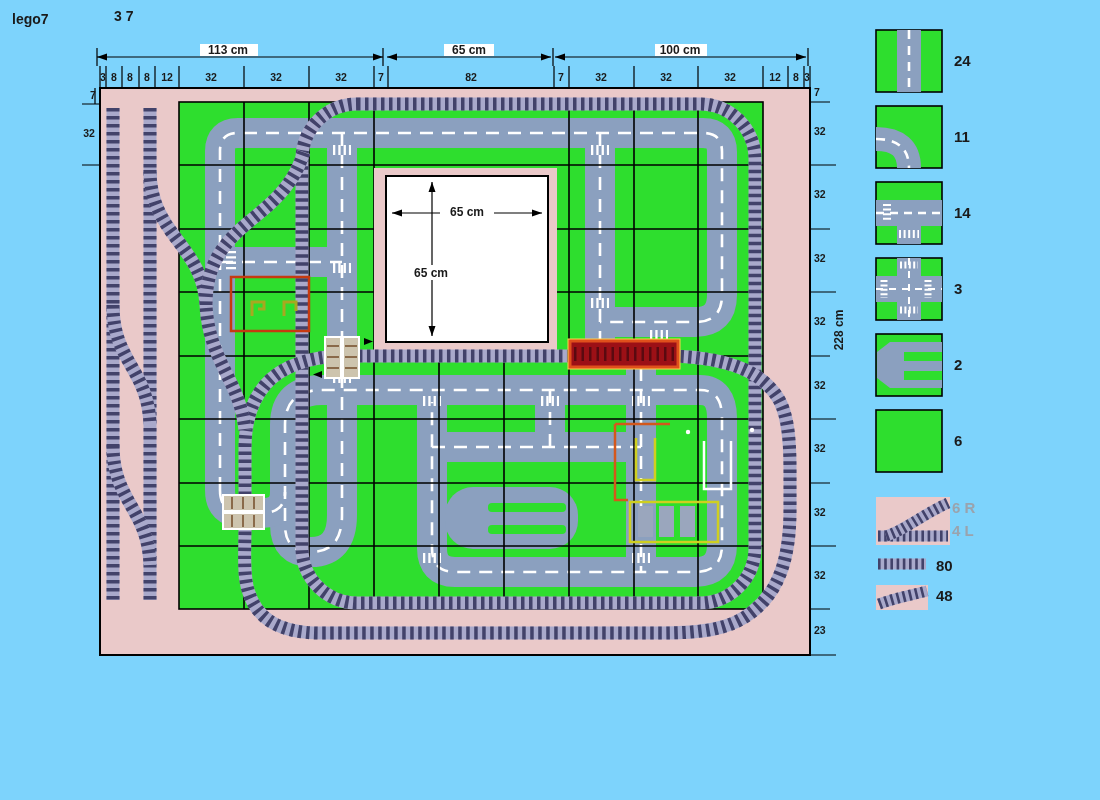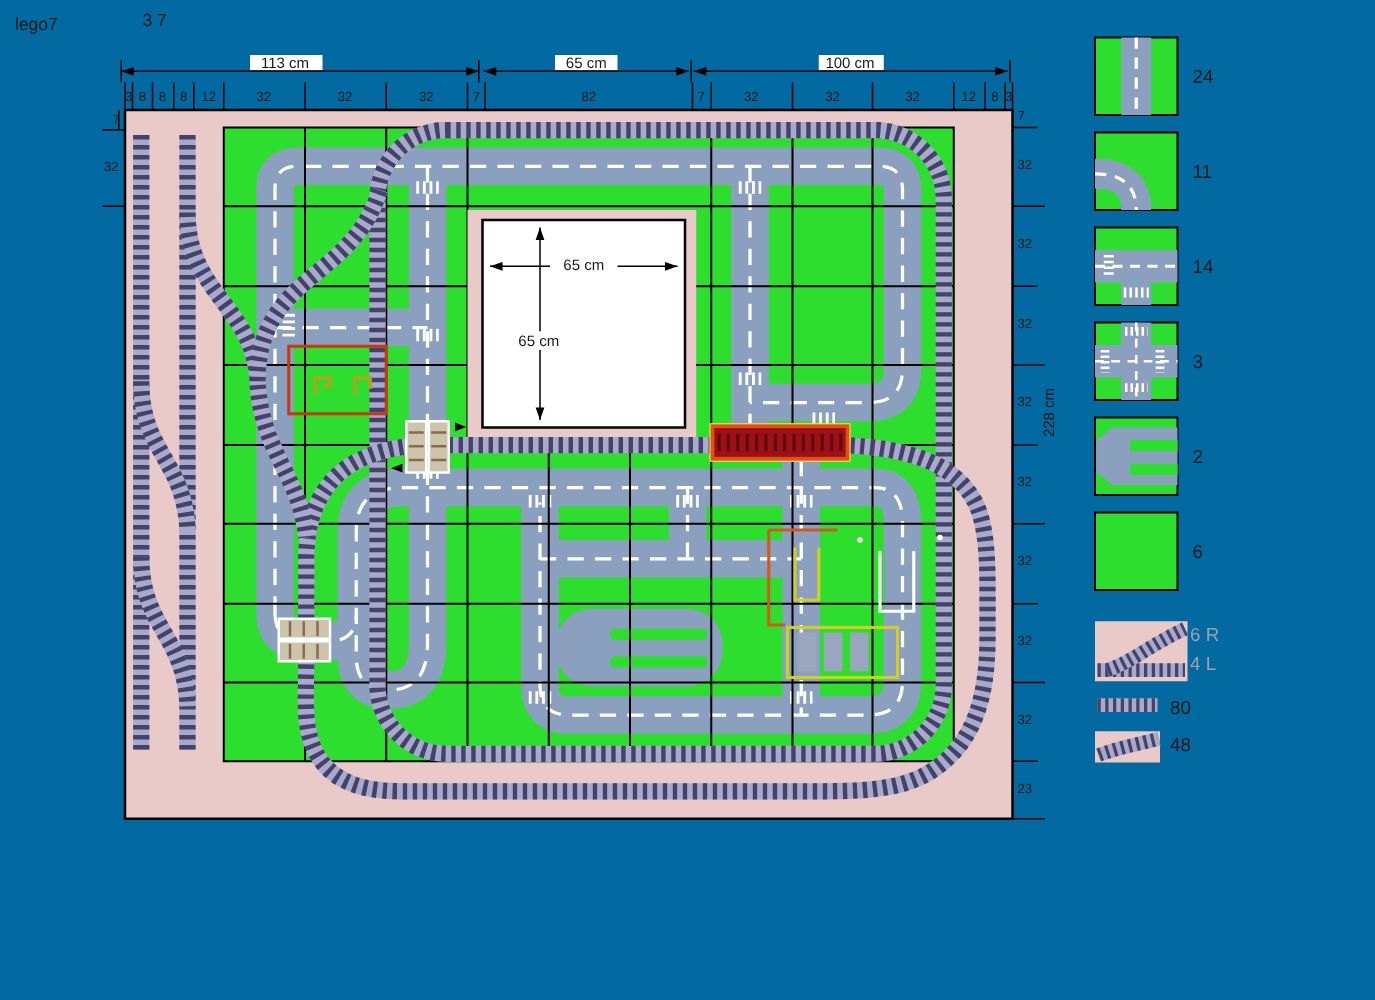--- a/index.html
+++ b/index.html
@@ -1,17 +1,17 @@
 <!DOCTYPE html>
 <html><head>
 <meta charset="utf-8">
 <style>
   html,body{margin:0;padding:0;background:#fff;}
-  .page{position:relative;width:1100px;height:800px;background:#0369a1;overflow:hidden;
-        font-family:"Liberation Sans",sans-serif;}
+  .page{position:relative;width:1100px;height:800px;background:#7dd3fc;overflow:hidden;
+        font-family:"Liberation Sans",sans-serif;font-weight:bold;}
   svg{position:absolute;left:0;top:0;}
   text{font-family:"Liberation Sans",sans-serif;fill:#1a1a1a;}
   .tnum{font-size:10.5px;}
   .dimt{font-size:12px;}
   .hdr{font-size:14px;}
   .legn{font-size:15px;}
   .gry{fill:#9aa3ad;}
   .road{stroke:#8ba0bf;stroke-width:30;fill:none;}
   .rdash{stroke:#ffffff;stroke-width:2.6;fill:none;stroke-dasharray:13 9;}
   .ladder{stroke:#ffffff;stroke-width:10;fill:none;stroke-dasharray:2.3 3;}

